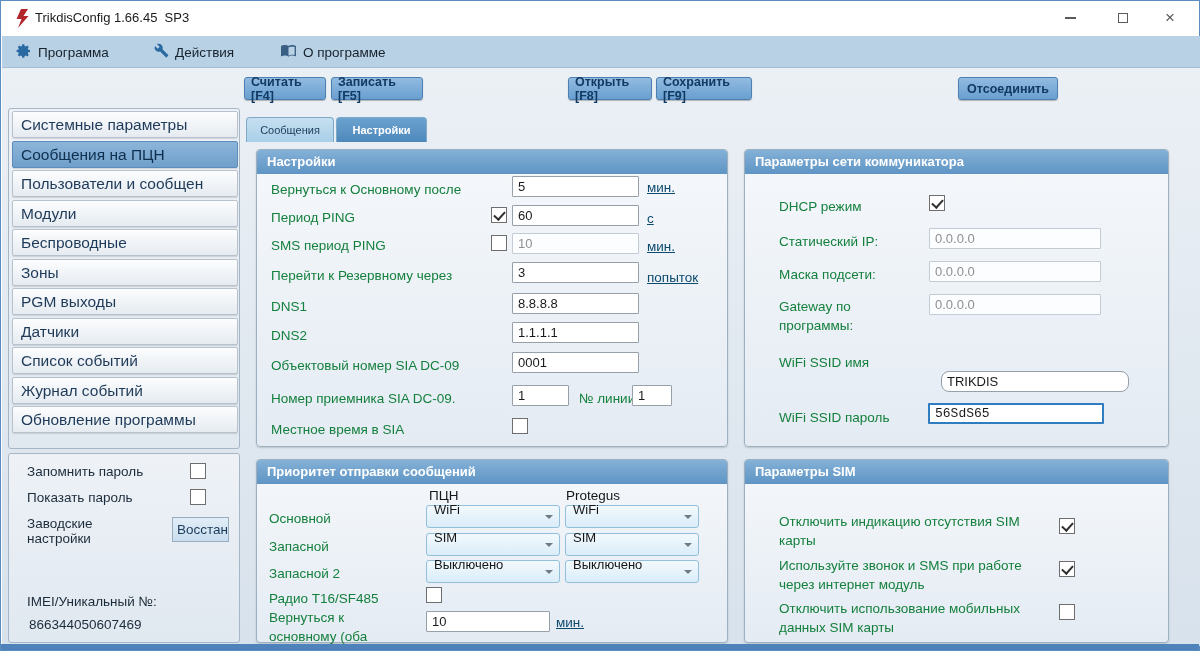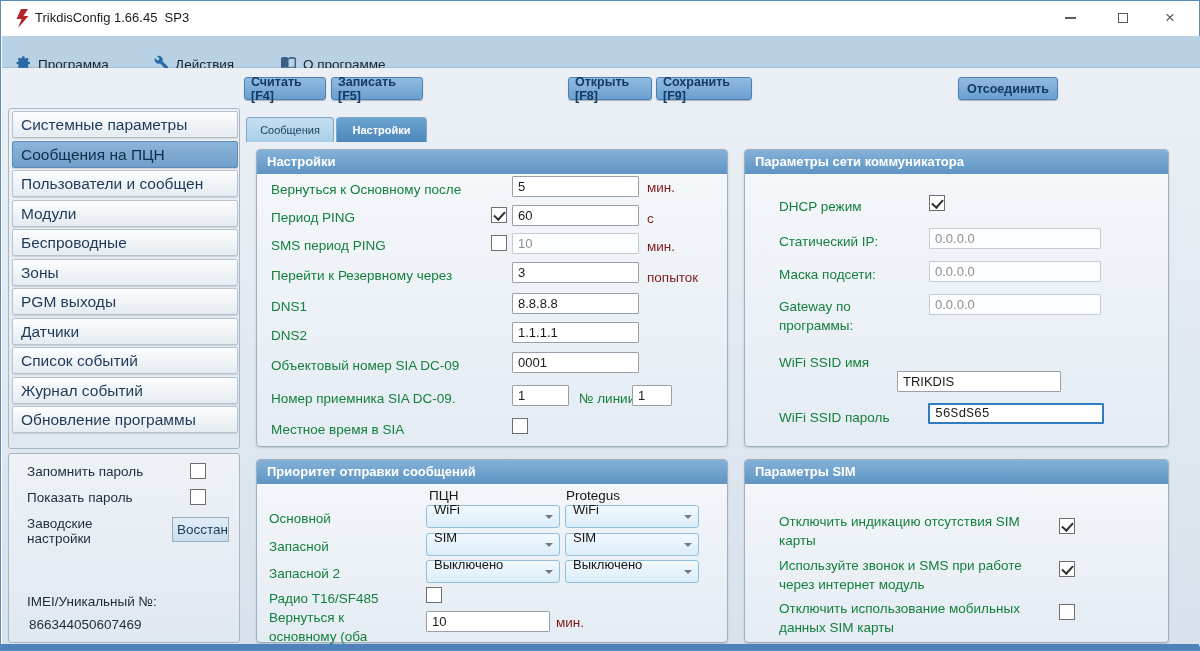--- a/index.html
+++ b/index.html
@@ -11,21 +11,21 @@
   .title-text{position:absolute;left:34px;top:9px;font-size:13px;color:#1b1b1b;white-space:pre;}
   .app-icon{position:absolute;left:14px;top:8px;}
   .win-btn{position:absolute;top:0;width:34px;height:33px;display:flex;align-items:center;justify-content:center;}
   .glyph-min{width:11px;height:2px;background:#5a5a5a;}
   .glyph-max{width:10px;height:10px;border:1.5px solid #5a5a5a;box-sizing:border-box;}
   .glyph-close{font-size:17px;color:#5a5a5a;line-height:17px;}
   
   .menubar{position:absolute;left:1px;top:35px;width:1198px;height:32px;background:#b9d1e4;
     border-bottom:1px solid #a2bdd4;box-sizing:border-box;}
   .menu-item{position:absolute;top:0;height:32px;display:flex;align-items:center;gap:6px;
-    font-size:13.5px;color:#16222e;padding:12px 6px;}
+    font-size:13.5px;color:#16222e;padding:0 6px;}
   
   .content{position:absolute;left:1px;top:67px;width:1198px;height:578px;
     background:linear-gradient(180deg,#ebf0f5 0%,#e0e8f0 55%,#d8e2ec 100%);}
   .bottom-edge{position:absolute;left:0;bottom:0;width:100%;height:6px;background:#4d83ba;}
   
   .tb-btn{position:absolute;top:9px;height:23px;background:linear-gradient(#92bbe0,#699fd0);
     border:1px solid #4c80b3;border-radius:3px;color:#123a63;font-weight:bold;font-size:12.5px;
     display:flex;align-items:center;justify-content:center;box-sizing:border-box;padding:0 6px;
     box-shadow:0 1px 1px rgba(0,0,0,.25);}
   
@@ -46,21 +46,21 @@
     border-radius:4px 4px 0 0;font-size:11px;display:flex;align-items:center;justify-content:center;
     box-sizing:border-box;}
   .tab.inactive{background:linear-gradient(#c6dff0,#a9cfe8);color:#1b3b5b;}
   .tab.active{background:linear-gradient(#6ba2cf,#4e88bb);color:#fff;font-weight:bold;}
   
   .panel{position:absolute;border:1px solid #9db0c0;border-radius:4px;box-sizing:border-box;
     background:linear-gradient(#f5f8fb,#e4ebf3);box-shadow:0 1px 2px rgba(0,0,0,.15);}
   .panel-header{height:24px;background:linear-gradient(#84b1d7,#5e94c4);border-radius:3px 3px 0 0;
     color:#fff;font-weight:bold;font-size:13px;line-height:24px;padding-left:10px;}
   .lbl{position:absolute;font-size:13.5px;color:#15803d;line-height:19px;}
-  .unit{position:absolute;font-size:13.5px;color:#7f1d1d;}
+  .unit{position:absolute;font-size:13.5px;color:#0c4a6e;text-decoration:underline;}
   .inp{position:absolute;height:21px;border:1px solid #979fa8;background:#fff;border-radius:1px;
     font-family:"Liberation Sans","DejaVu Sans",sans-serif;font-size:13px;color:#1a1a1a;
     padding:0 5px;box-sizing:border-box;outline:none;}
   .inp.disabled{color:#8f8f8f;border-color:#c3ccd4;background:#fcfdfe;}
   .inp.focused{border:2px solid #2f7cc0;}
   .dd{position:absolute;height:23px;background:linear-gradient(#f2f9fd,#daedf9);border:1px solid #92bfdc;
     border-radius:3px;box-sizing:border-box;font-size:13px;color:#161616;display:flex;align-items:center;
     padding:0 18px 14px 7px;}
   .dd-arrow{position:absolute;right:6px;top:9px;width:0;height:0;
     border-left:4px solid transparent;border-right:4px solid transparent;border-top:4px solid #6f7a84;}
@@ -196,21 +196,21 @@
   <div class="lbl" style="left:778px;top:231px">Статический IP:</div>
   <input class="inp disabled" style="left: 928px; top: 227px; width: 172px;" value="0.0.0.0">
 
   <div class="lbl" style="left:778px;top:264px">Маска подсети:</div>
   <input class="inp disabled" style="left: 928px; top: 260px; width: 172px;" value="0.0.0.0">
 
   <div class="lbl" style="left:778px;top:296px;width:112px">Gateway по программы:</div>
   <input class="inp disabled" style="left: 928px; top: 293px; width: 172px;" value="0.0.0.0">
 
   <div class="lbl" style="left:778px;top:352px">WiFi SSID имя</div>
-  <input class="inp" style="left: 896px; top: 370px; width: 164px;" value="TRIKDIS">
+  <input class="inp" style="left: 940px; top: 370px; width: 188px; border-radius: 8px;" value="TRIKDIS">
 
   <div class="lbl" style="left:778px;top:407px">WiFi SSID пароль</div>
   <input class="inp focused" style="left: 927px; top: 402px; width: 176px; font-family: Liberation Mono, monospace;" value="56SdS65">
 
   <div class="panel" style="left:255px;top:458px;width:472px;height:184px">
     <div class="panel-header">Приоритет отправки сообщений</div>
   </div>
   <div class="colhead" style="left:428px;top:487px">ПЦН</div>
   <div class="colhead" style="left:565px;top:487px">Protegus</div>
 

